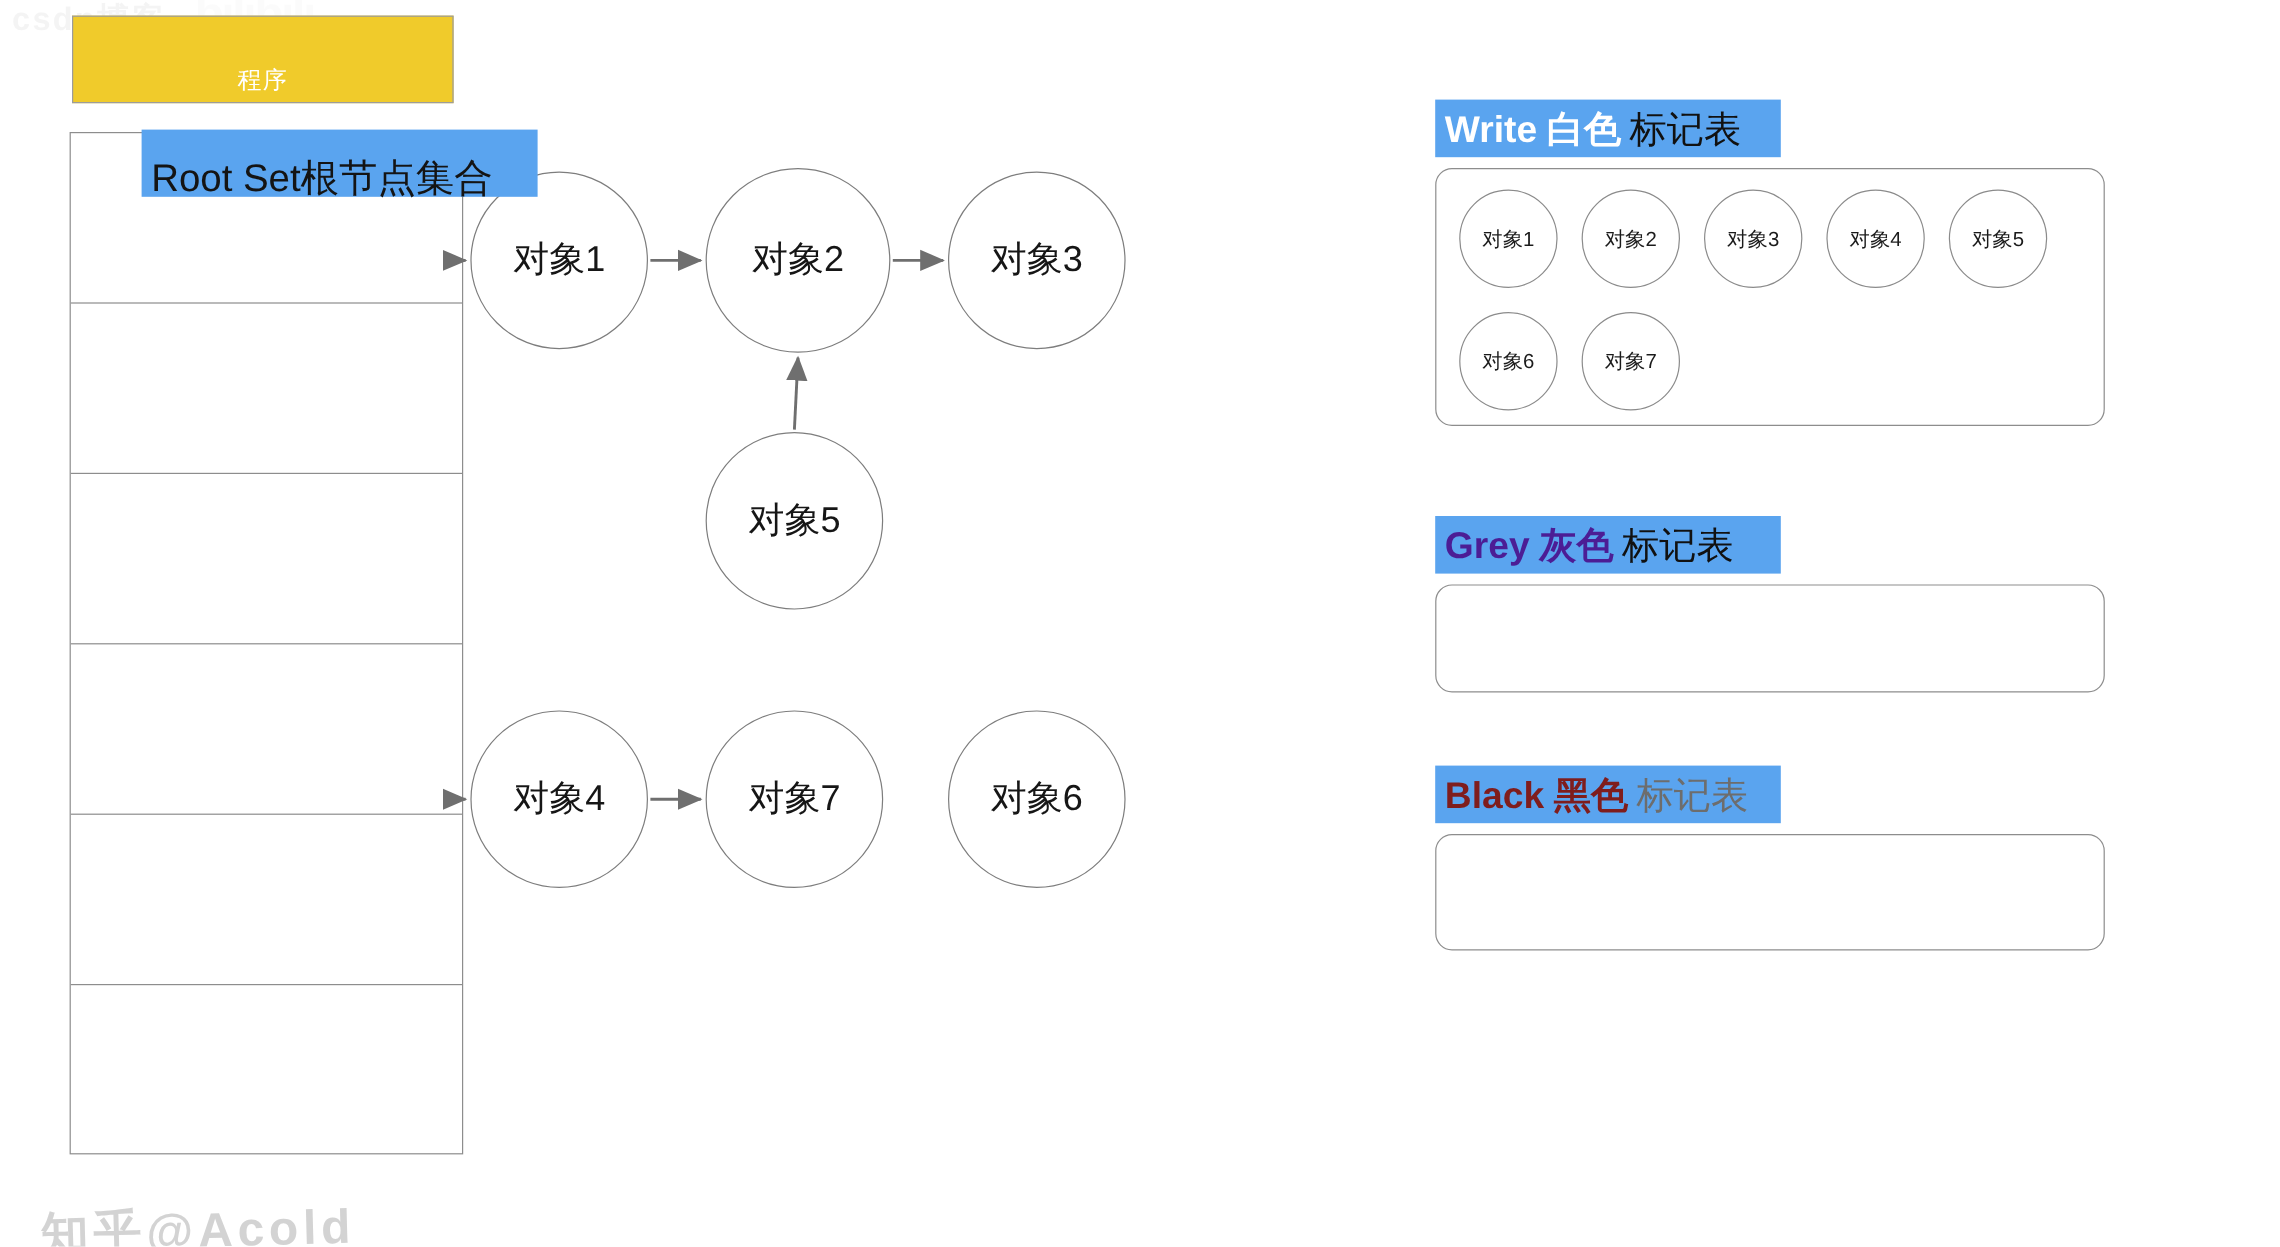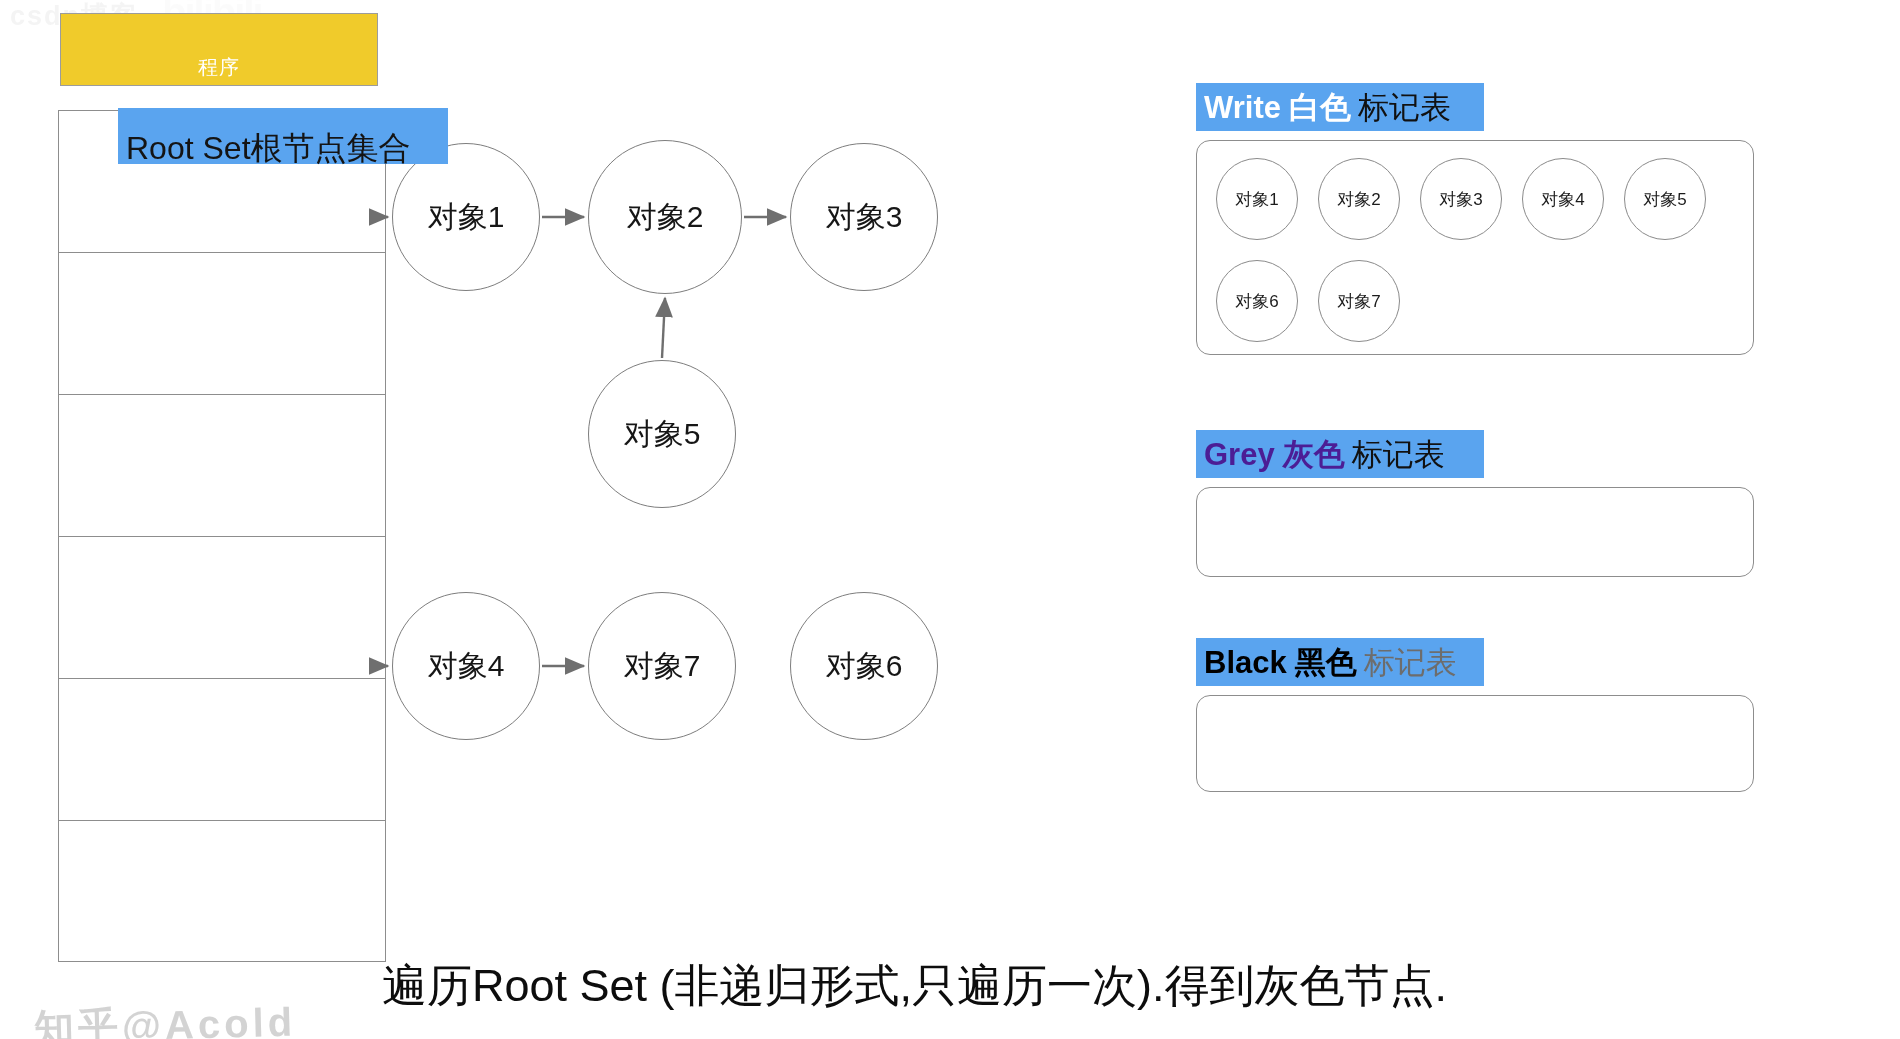--- a/index.html
+++ b/index.html
@@ -172,21 +172,21 @@
     white-space: nowrap;
   }
   .mark-header .seg {
     font-size: 31px;
     line-height: 1;
     font-weight: 700;
   }
   .mark-header .seg.normal { font-weight: 400; }
   .seg-white { color: #ffffff; }
   .seg-grey  { color: #4c1d95; }
-  .seg-black { color: #000000; }
+  .seg-black { color: #7f1d1d; }
   .seg-dark  { color: #111111; }
   .seg-dim   { color: #6d6d6d; }
 
   .chip {
     position: absolute;
     border: 1.5px solid #8b8b8b;
     border-radius: 50%;
     background: #fff;
     display: flex;
     align-items: center;
@@ -318,16 +318,15 @@
   <div id="chips-grey"></div>
 
   <div class="mark-box" id="box-black" style="left:1196px; top:695px; width:558px; height:97px;"></div>
   <div class="mark-header" id="hdr-black" style="left:1196px; top:638px; width:288px; height:48px;">
     <span class="seg seg-black">Black</span>
     <span class="seg seg-black" style="margin:0 7px 0 8px;">黑色</span>
     <span class="seg normal seg-dim">标记表</span>
   </div>
   <div id="chips-black"></div>
 
-  <div class="caption">遍历Root Set (非递归形式,只遍历一次).得到灰色节点.</div>
 
   <div class="wm-bottom">知乎@Acold</div>
 </div>
 
 </body></html>

